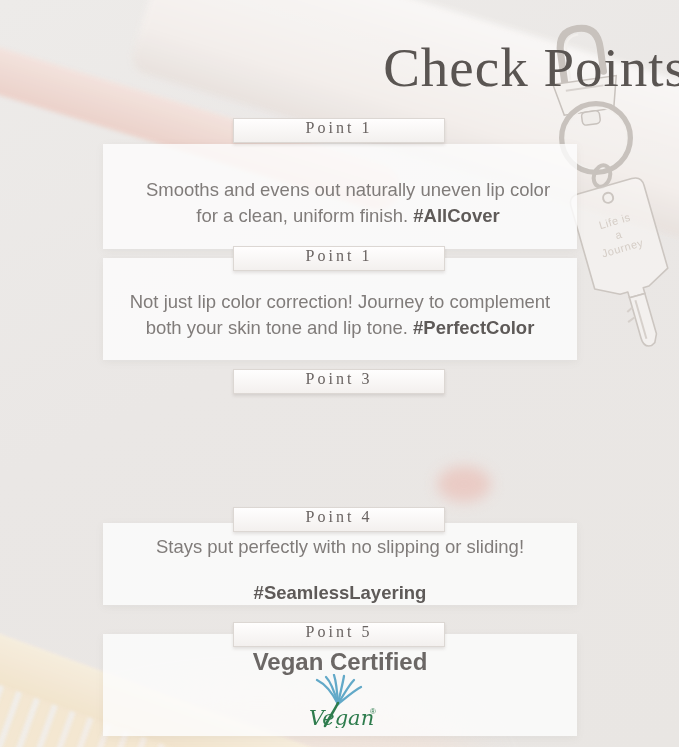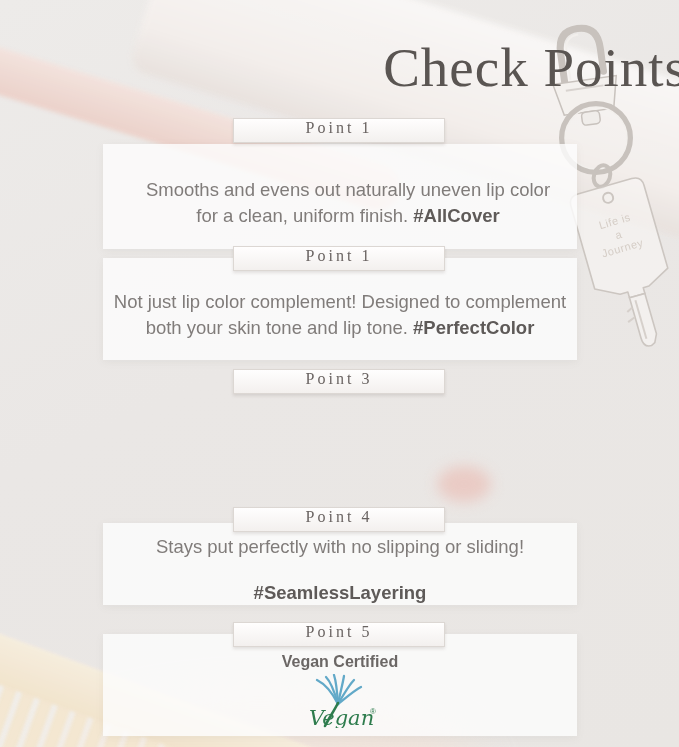--- a/index.html
+++ b/index.html
@@ -77,21 +77,21 @@
     font-size:18.5px; line-height:26px; color:#807c7a;
   }
   .panel .b { font-weight:bold; color:#5e5a58; }
 
   .badge1 { top:118px; }  .panel1 { top:144px; height:105px;padding-left:16px; }
   .badge2 { top:246px; }  .panel2 { top:258px; height:102px; }
   .badge3 { top:369px; }  .panel3 { top:381px; height:117px; }
   .badge4 { top:507px; }  .panel4 { top:523px; height:82px;gap:20px; }
   .badge5 { top:622px; }  .panel5 { top:634px; height:102px; padding-top:8px; }
 
-  .vegan-cert { font-size:16px; line-height:24px; }
+  .vegan-cert { font-size:24px; line-height:24px; }
   .vegan-cert .b { color:#6b6765; }
 </style>
 </head>
 <body>
 
 <div class="stage">
 
   <div class="bg-tube-white"></div>
   <div class="bg-tube-pink"></div>
   <div class="smudge-pink"></div>
@@ -133,21 +133,21 @@
   </div>
   <div class="panel panel1">
     <p class="line"><span class="t">Smooths and evens out naturally uneven lip color</span><span class="b"></span></p>
     <p class="line"><span class="t">for a clean, uniform finish. </span><span class="b">#AllCover</span></p>
   </div>
 
   <div class="badge badge2">
     <span>Point 1</span>
   </div>
   <div class="panel panel2">
-    <p class="line"><span class="t">Not just lip color complement! Designed to complement</span><span class="b"></span></p>
+    <p class="line"><span class="t">Not just lip color correction! Journey to complement</span><span class="b"></span></p>
     <p class="line"><span class="t">both your skin tone and lip tone. </span><span class="b">#PerfectColor</span></p>
   </div>
 
   <div class="badge badge3">
     <span>Point 3</span>
   </div>
 
   <div class="badge badge4">
     <span>Point 4</span>
   </div>

